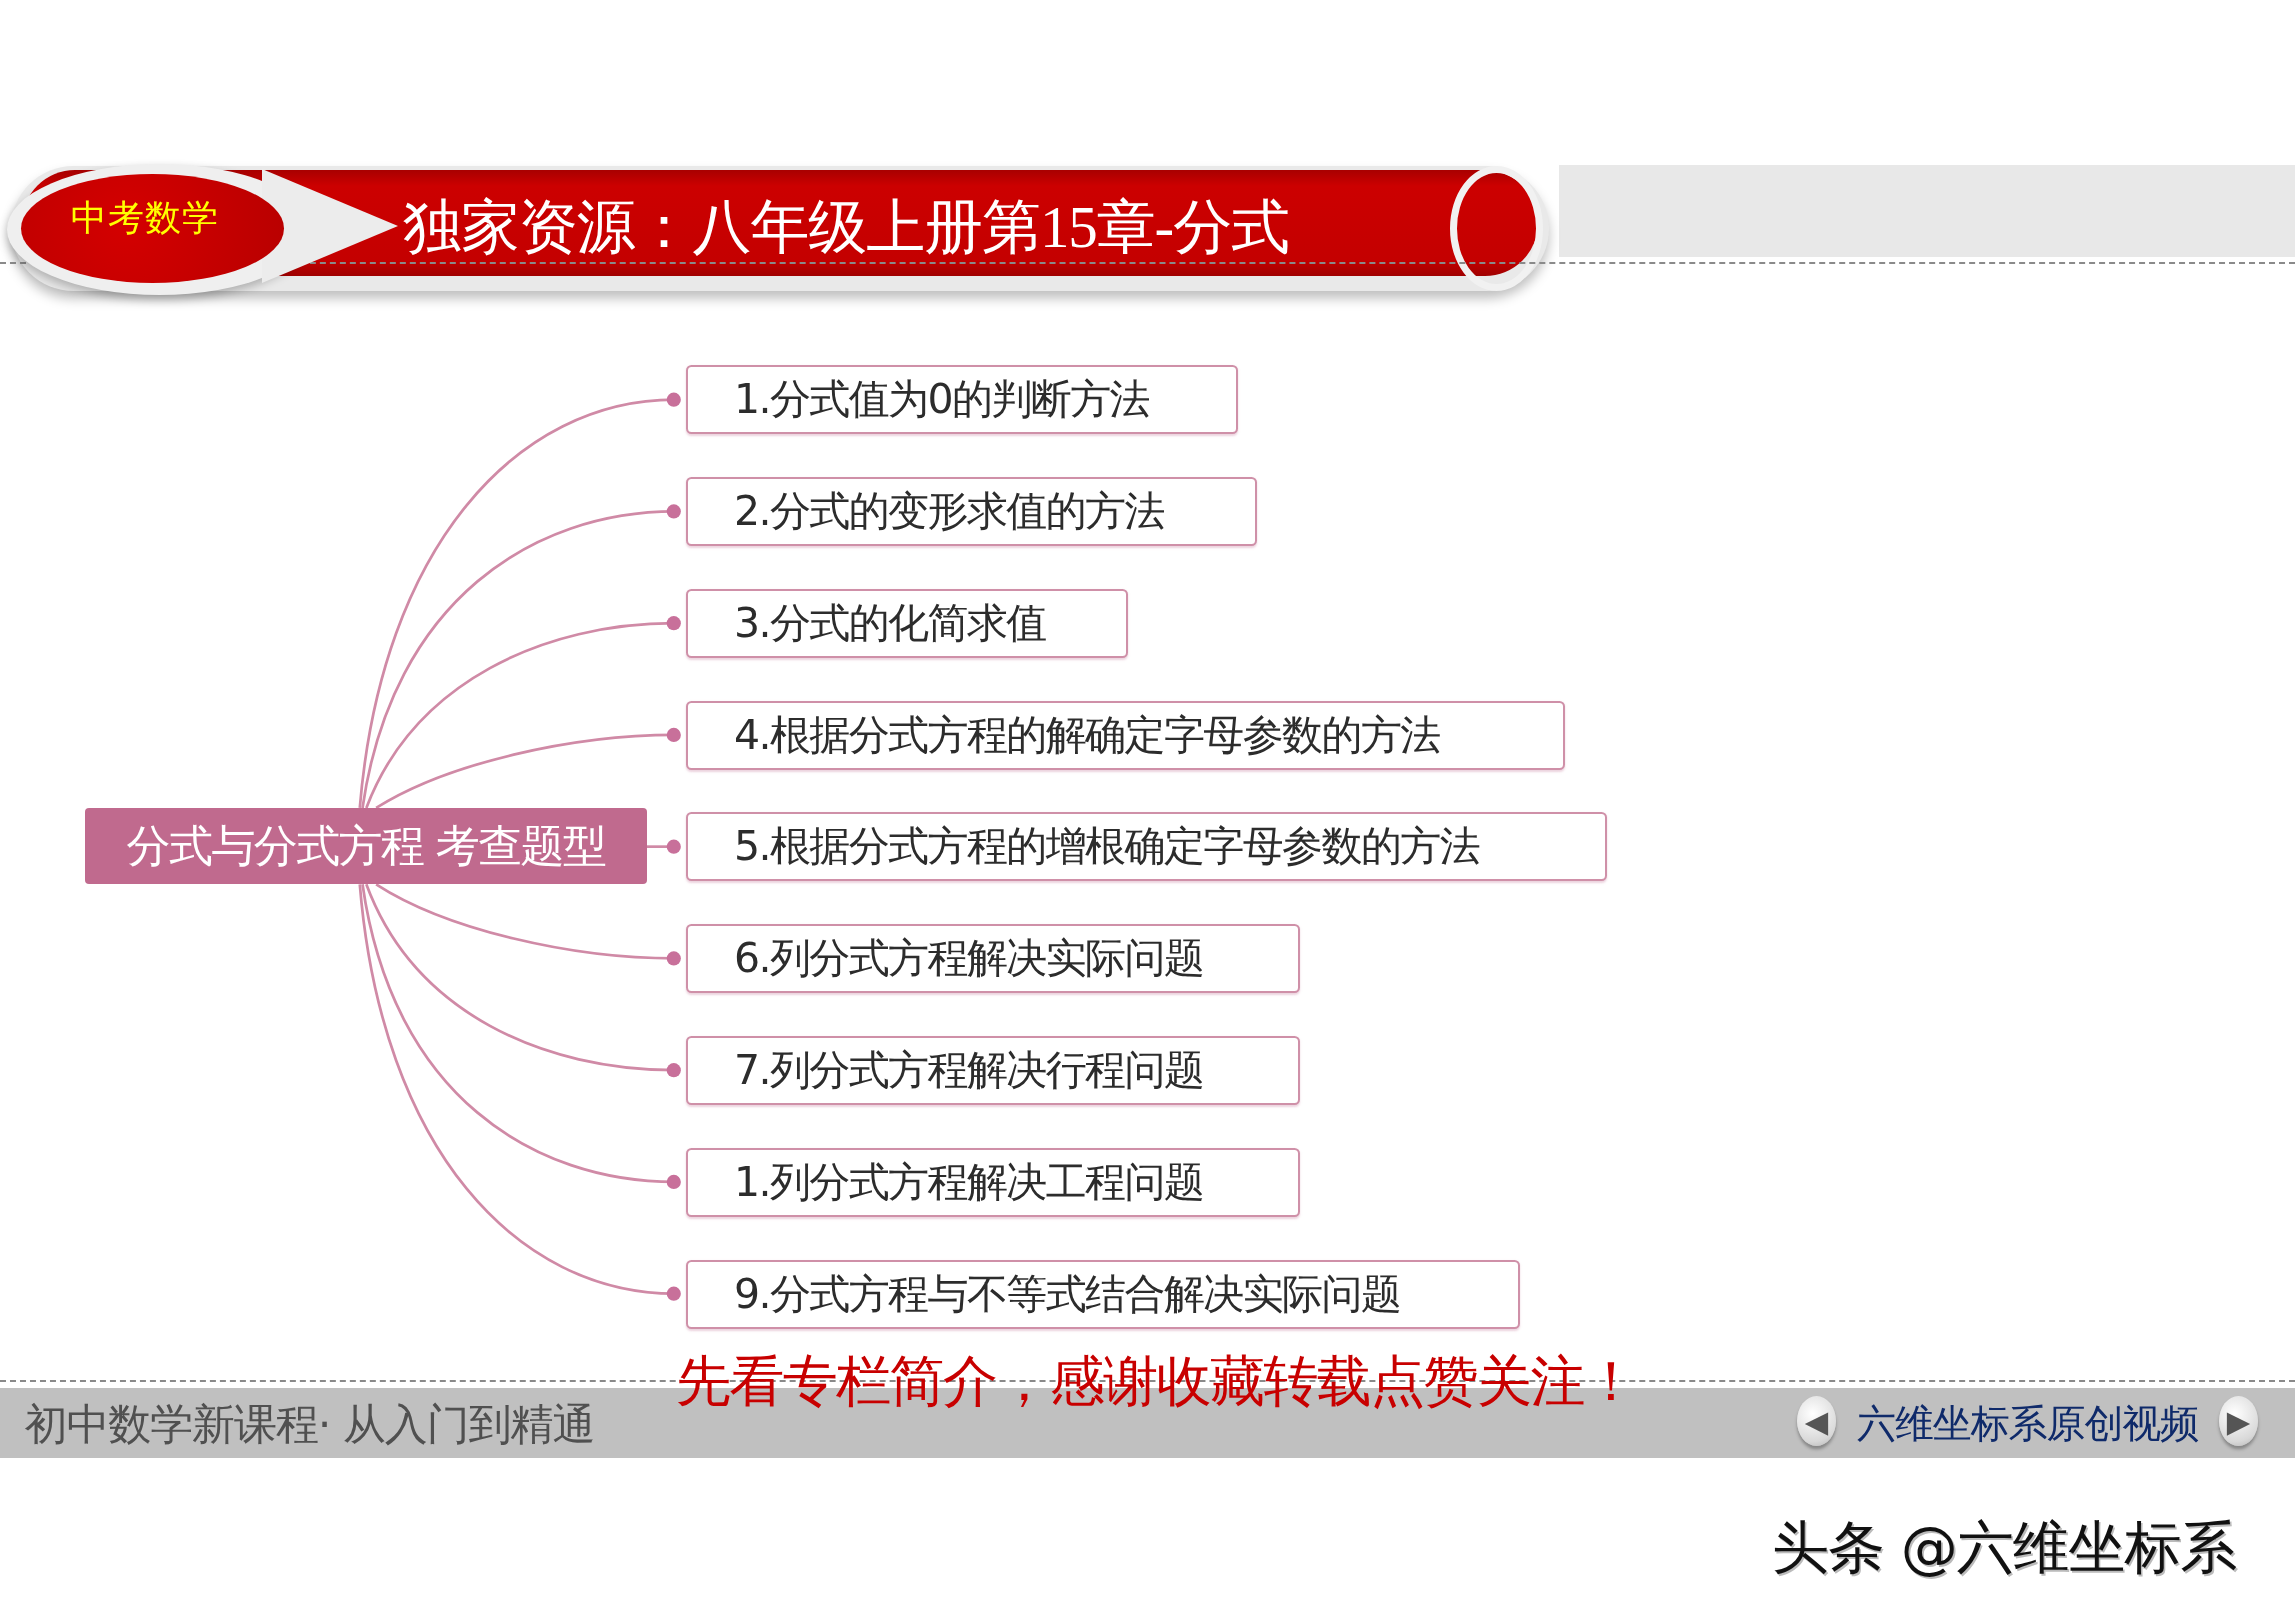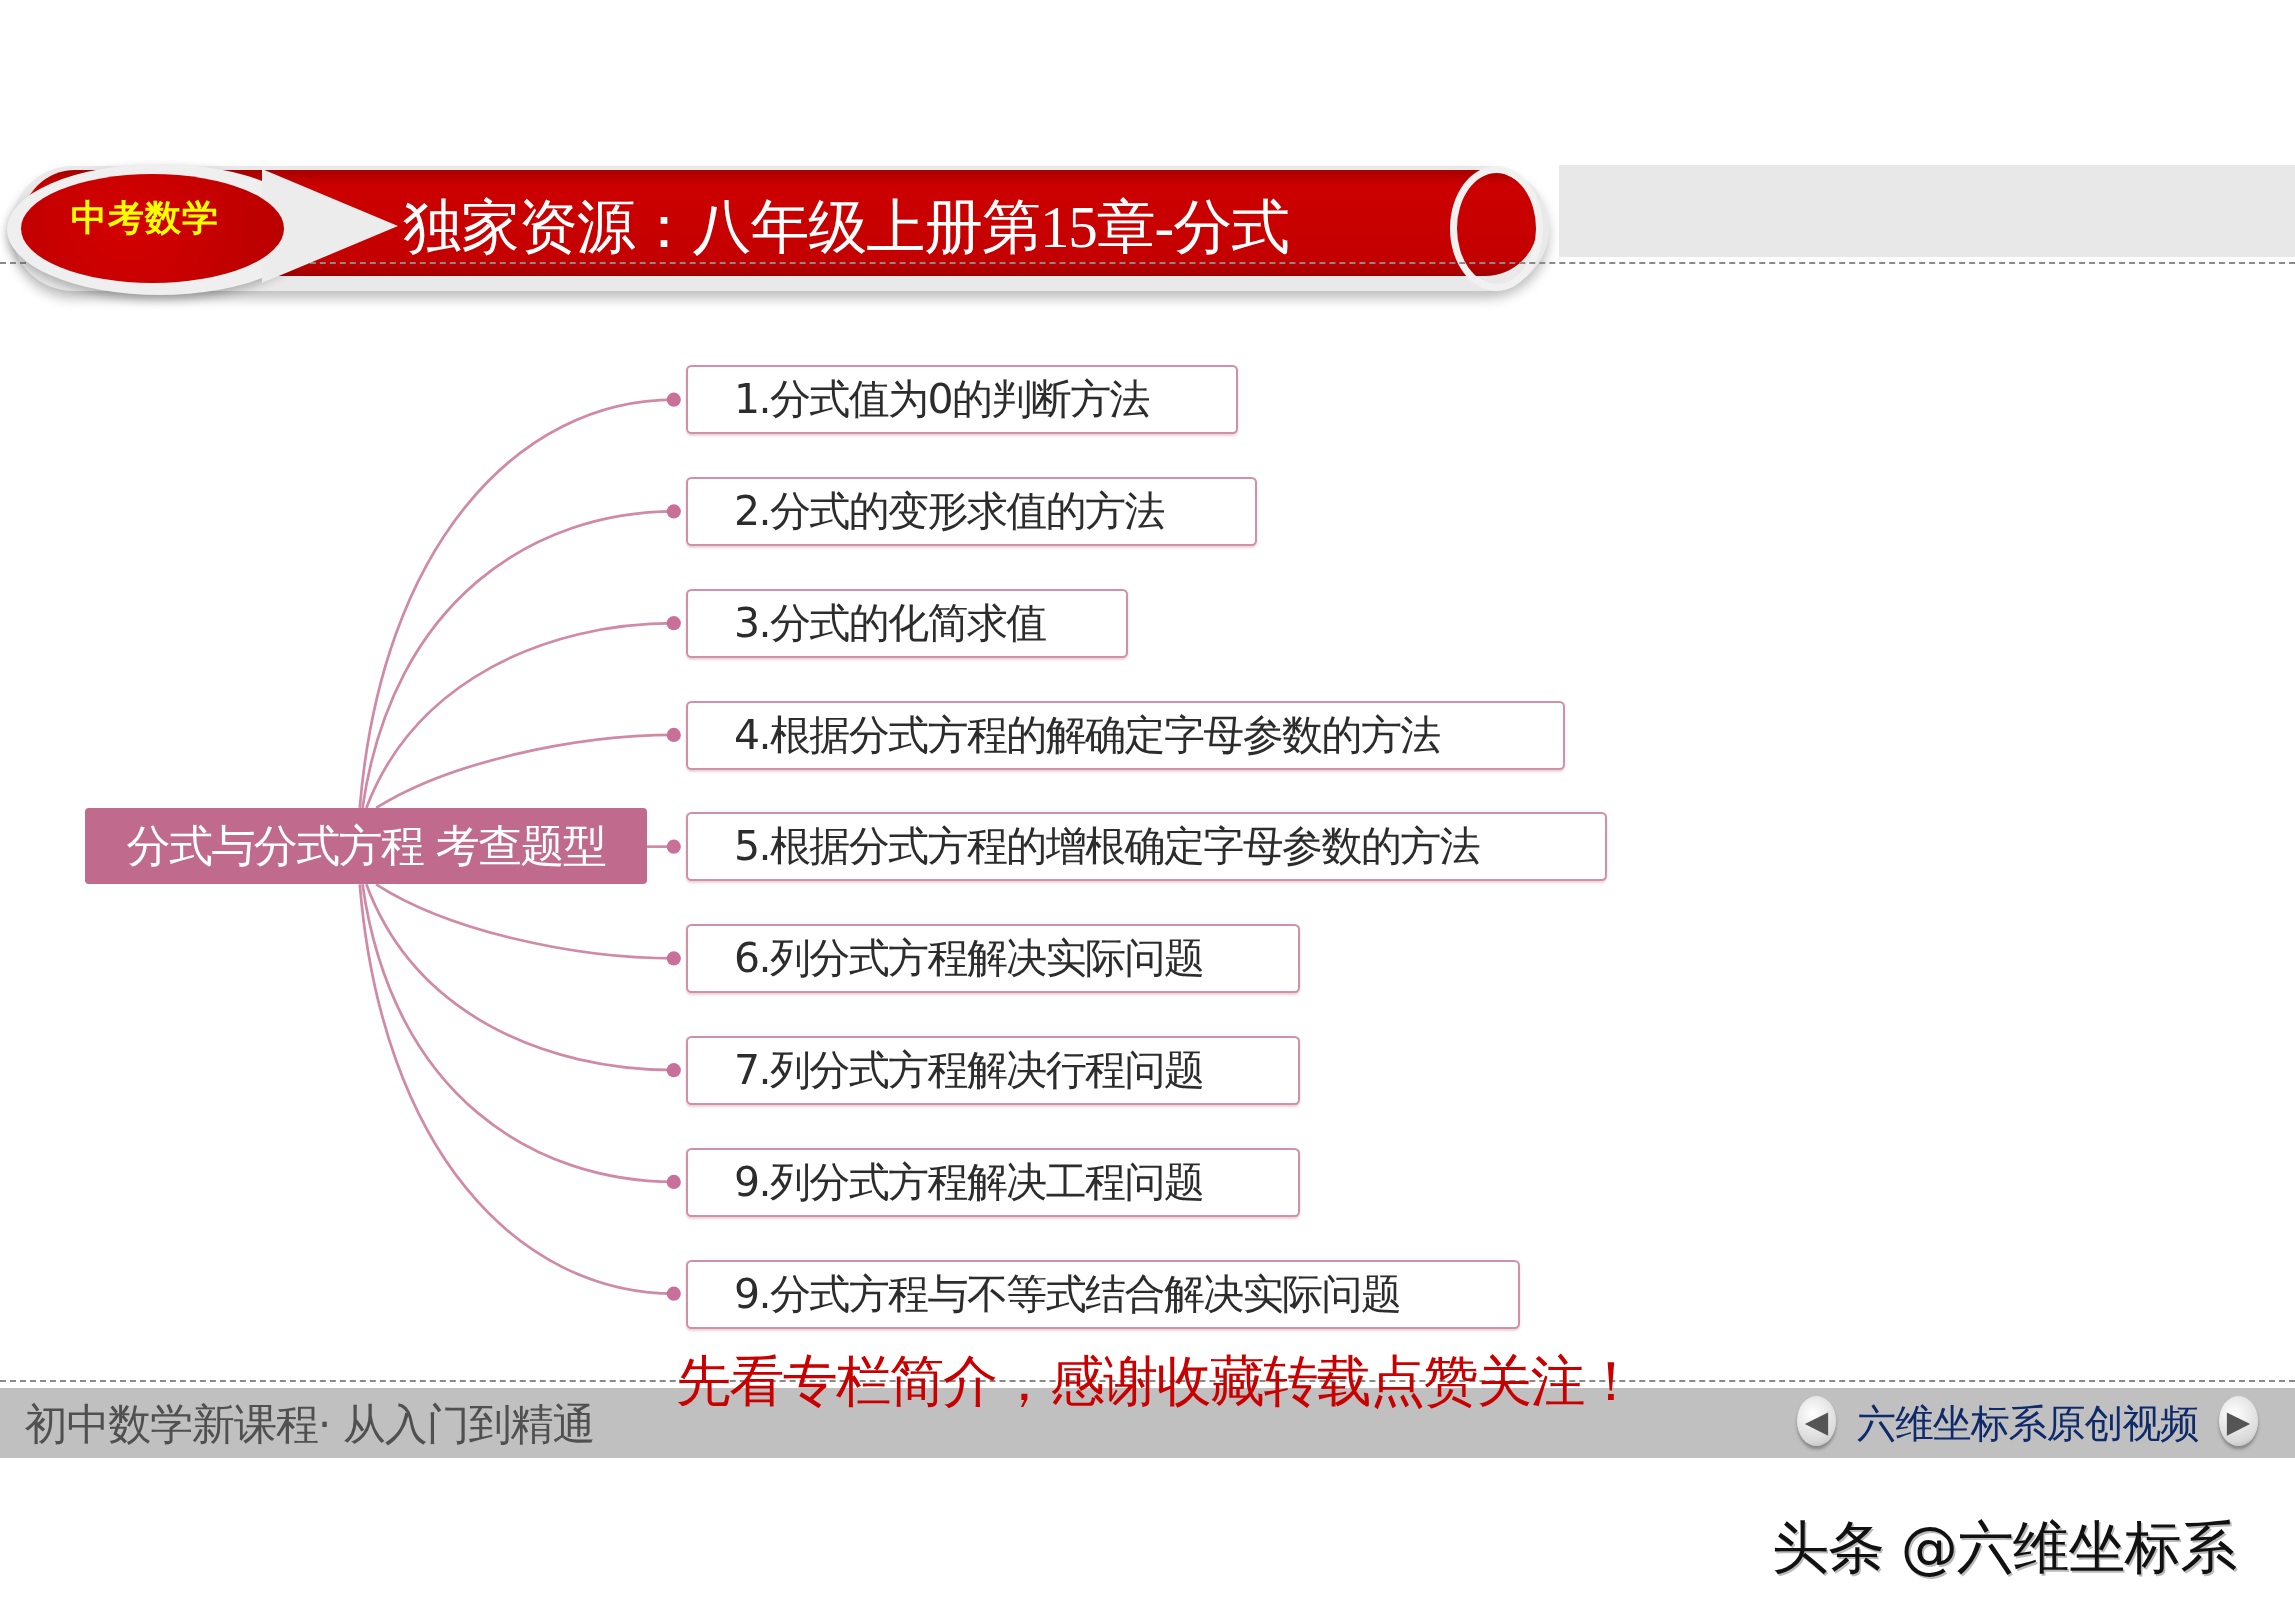--- a/index.html
+++ b/index.html
@@ -7,21 +7,21 @@
   .abs{position:absolute;}
   
   .hdr-gray{left:1559px;top:165px;width:736px;height:92px;background:#e8e8e8;}
   .hdr-dash{left:0;top:262px;width:2295px;height:0;border-top:2.7px dashed #8a8a8a;}
   .hdr-pill-shadow{left:11px;top:166px;width:1538px;height:125px;border-radius:63px;background:#e9e9e9;box-shadow:0 7.6px 12px rgba(0,0,0,0.25);}
   .hdr-pill{left:22px;top:170px;width:1516px;height:106px;border-radius:55px;background:linear-gradient(#a80000,#cc0000 15%,#c40000 85%,#a00000);}
   .hdr-right-cap{left:1450px;top:166px;width:93px;height:125px;border-radius:50%;border:7.6px solid #f1f1f1;box-sizing:border-box;background:transparent;}
   .hdr-badge-ring{left:6.5px;top:164px;width:305px;height:131px;border-radius:50%;background:#efefef;box-shadow:0 4.4px 9.8px rgba(0,0,0,0.25);}
   .hdr-badge{left:21px;top:174px;width:263px;height:109px;border-radius:50%;background:radial-gradient(circle at 40% 45%,#d40000,#b80000);}
   .hdr-arrow{left:262px;top:169px;width:0;height:0;border-top:57px solid transparent;border-bottom:57px solid transparent;border-left:136px solid #ececec;}
-  .hdr-badge-text{left:55px;top:194px;width:180px;font-size:36px;color:#ffff00;text-align:center;letter-spacing:1.1px;font-weight:bold;}
+  .hdr-badge-text{left:55px;top:194px;width:180px;font-size:36px;color:#ffff00;text-align:center;letter-spacing:1.1px;}
   .hdr-title{left:403px;top:188px;font-size:59px;color:#ffffff;font-family:Liberation Serif, serif;white-space:nowrap;letter-spacing:-1.1px;}
   
   svg.links{position:absolute;left:0;top:0;}
   .center-node{left:85px;top:808px;width:562px;height:76px;border-radius:4px;background:#c06a8e;color:#fff;font-size:44px;display:flex;align-items:center;justify-content:center;white-space:nowrap;letter-spacing:-1.6px;}
   .branch{position:absolute;left:686px;height:69px;border:2.7px solid #cf90a8;border-radius:5.5px;background:#fff;box-sizing:border-box;display:flex;align-items:center;padding-left:46px;font-size:41px;color:#2c2c2c;white-space:nowrap;letter-spacing:-1.6px;box-shadow:0 1.6px 2.2px rgba(200,130,160,0.35);}
   
   .ftr-dash{left:0;top:1380px;width:2295px;height:0;border-top:2.7px dashed #8a8a8a;}
   .ftr-bar{left:0;top:1388px;width:2295px;height:70px;background:#c0c0c0;}
   .ftr-left{left:24.5px;top:1396px;font-size:43px;color:#505050;white-space:nowrap;letter-spacing:-1.1px;}
   .ftr-mid{left:676px;top:1345px;font-size:55px;color:#c80000;font-family:"DejaVu Serif","Liberation Serif",serif;white-space:nowrap;letter-spacing:-1.6px;}
@@ -70,21 +70,21 @@
 
 <div class="abs center-node">分式与分式方程 考查题型</div>
 
 <div class="branch" style="top:365px;width:552px;">1.分式值为0的判断方法</div>
 <div class="branch" style="top:477px;width:571px;">2.分式的变形求值的方法</div>
 <div class="branch" style="top:589px;width:442px;">3.分式的化简求值</div>
 <div class="branch" style="top:701px;width:879px;">4.根据分式方程的解确定字母参数的方法</div>
 <div class="branch" style="top:812px;width:921px;">5.根据分式方程的增根确定字母参数的方法</div>
 <div class="branch" style="top:924px;width:614px;">6.列分式方程解决实际问题</div>
 <div class="branch" style="top:1036px;width:614px;">7.列分式方程解决行程问题</div>
-<div class="branch" style="top:1148px;width:614px;">9.列分式方程解决工程问题</div>
+<div class="branch" style="top:1148px;width:614px;">1.列分式方程解决工程问题</div>
 <div class="branch" style="top:1260px;width:834px;">9.分式方程与不等式结合解决实际问题</div>
 
 <div class="abs ftr-dash"></div>
 <div class="abs ftr-bar"></div>
 <div class="abs ftr-left">初中数学新课程· 从入门到精通</div>
 <div class="abs ftr-mid">先看专栏简介，感谢收藏转载点赞关注！</div>
 <div class="abs nav-btn" style="left:1797px;">◀</div>
 <div class="abs ftr-right">六维坐标系原创视频</div>
 <div class="abs nav-btn" style="left:2219px;">▶</div>
 

